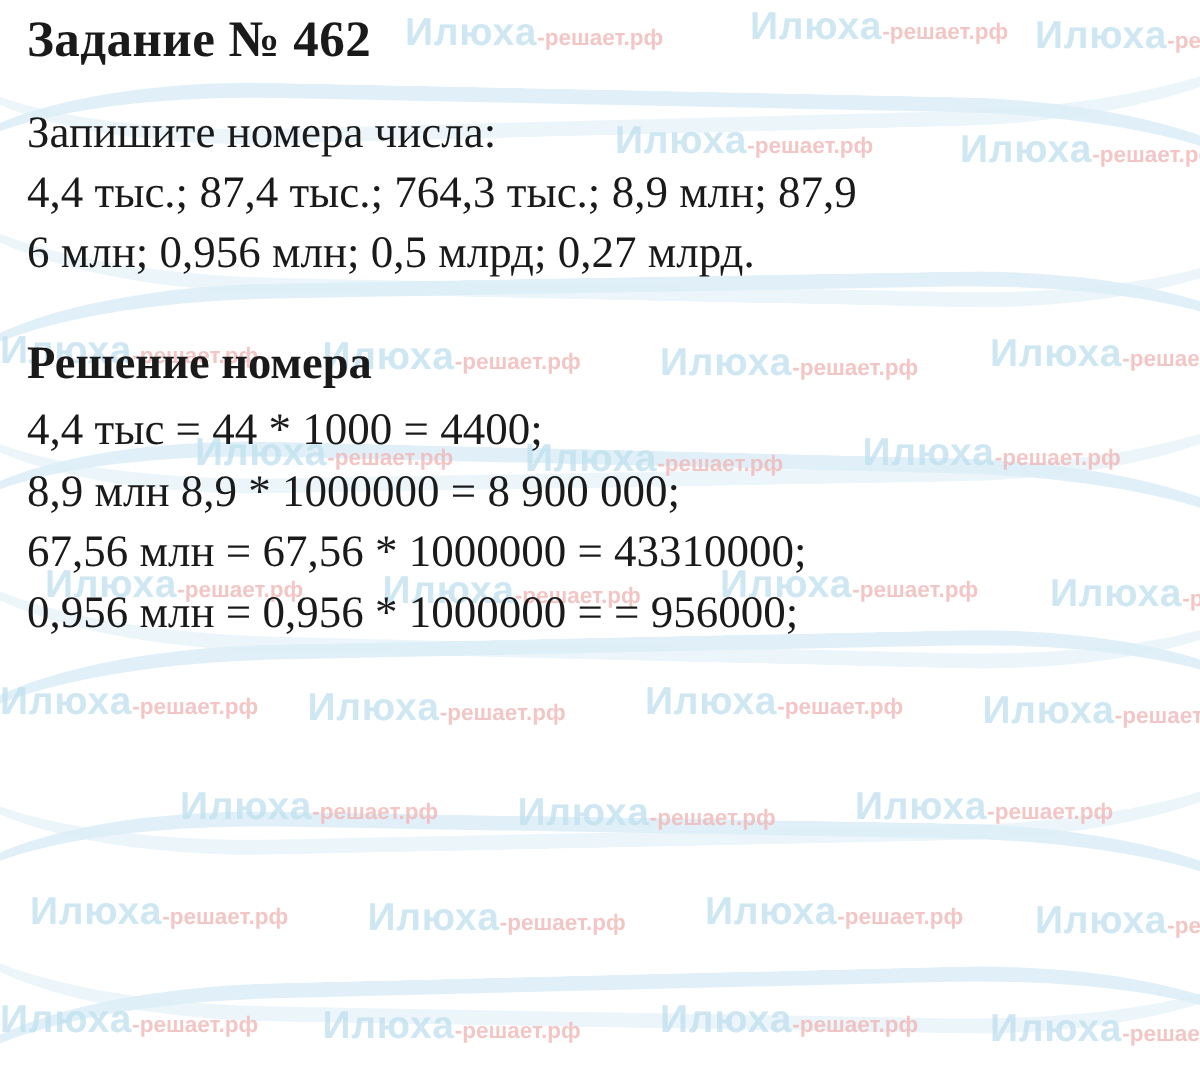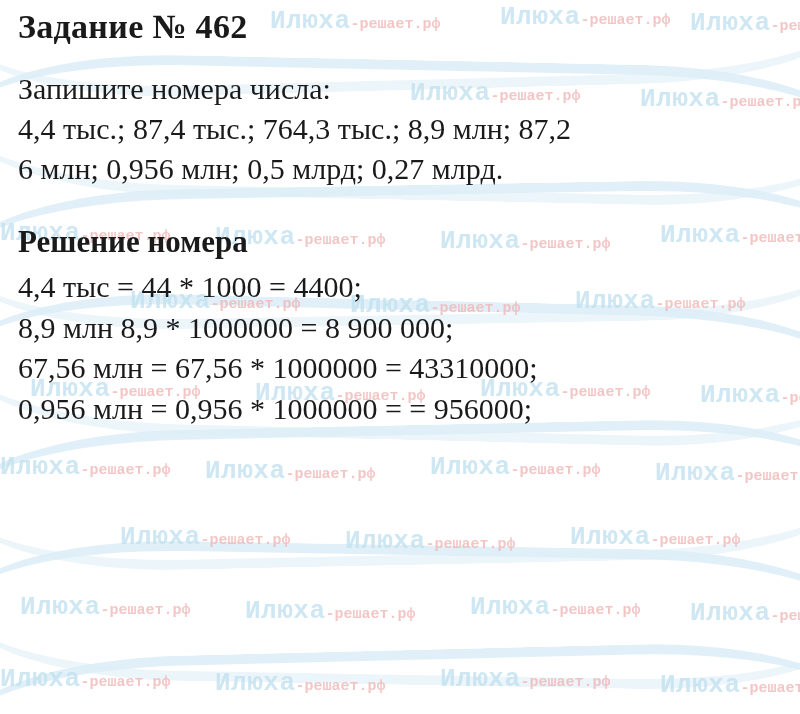--- a/index.html
+++ b/index.html
@@ -38,21 +38,21 @@
   .wave.w2 { top: 60px;   transform: rotate(1.2deg); }
   .wave.w3 { top: 185px;  transform: rotate(-1deg); }
   .wave.w4 { top: 300px;  transform: rotate(1.4deg); }
   .wave.w5 { top: 425px;  transform: rotate(-1.2deg); }
   .wave.w6 { top: 545px;  transform: rotate(1deg); }
   .wave.w7 { top: 650px;  transform: rotate(-1.4deg); }
 
   .wm {
     position: absolute;
     white-space: nowrap;
-    font-family: Liberation Mono, monospace;
+    font-family: Liberation Sans, sans-serif;
     font-weight: bold;
     font-size: 26px;
     letter-spacing: .5px;
     color: #bfe0ef;
     opacity: .75;
   }
   .wm .wm-suffix {
     color: #f0b3b3;
     font-size: 15px;
     letter-spacing: 0;
@@ -136,21 +136,21 @@
       <div class="wm" style="left: 660px; top: 670px; color: rgb(191, 224, 239);"><span>Илюха</span><span class="wm-suffix" style="color: rgb(240, 179, 179);">-решает.рф</span></div>
     </div>
 </div>
 
 <div class="page">
 
   <h1 class="task-title">Задание № 462</h1>
 
   <div class="prompt">
     <span class="prompt-line">Запишите номера числа:</span>
-    <span class="prompt-line">4,4 тыс.; 87,4 тыс.; 764,3 тыс.; 8,9 млн; 87,2</span>
+    <span class="prompt-line">4,4 тыс.; 87,4 тыс.; 764,3 тыс.; 8,9 млн; 87,9</span>
     <span class="prompt-line">6 млн; 0,956 млн; 0,5 млрд; 0,27 млрд.</span>
   </div>
 
   <h2 class="solution-heading">Решение номера</h2>
 
   <div class="solution-lines">
     <span class="sol-line">4,4 тыс = 44 * 1000 = 4400;</span>
     <span class="sol-line">8,9 млн 8,9 * 1000000 = 8 900 000;</span>
     <span class="sol-line">67,56 млн = 67,56 * 1000000 = 43310000;</span>
     <span class="sol-line">0,956 млн = 0,956 * 1000000 = = 956000;</span>

